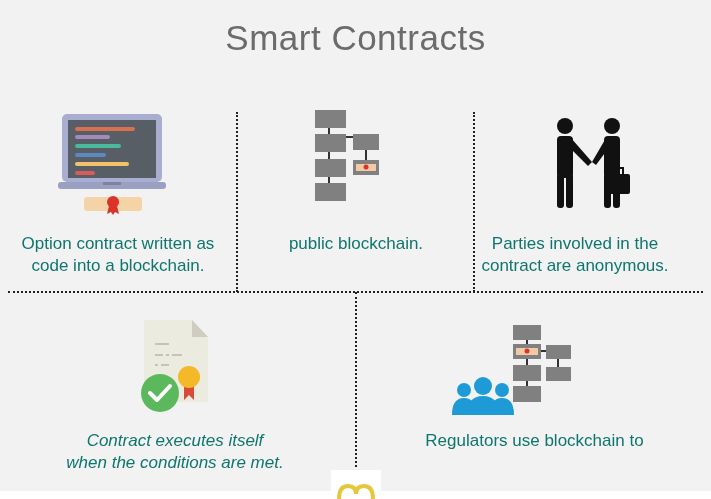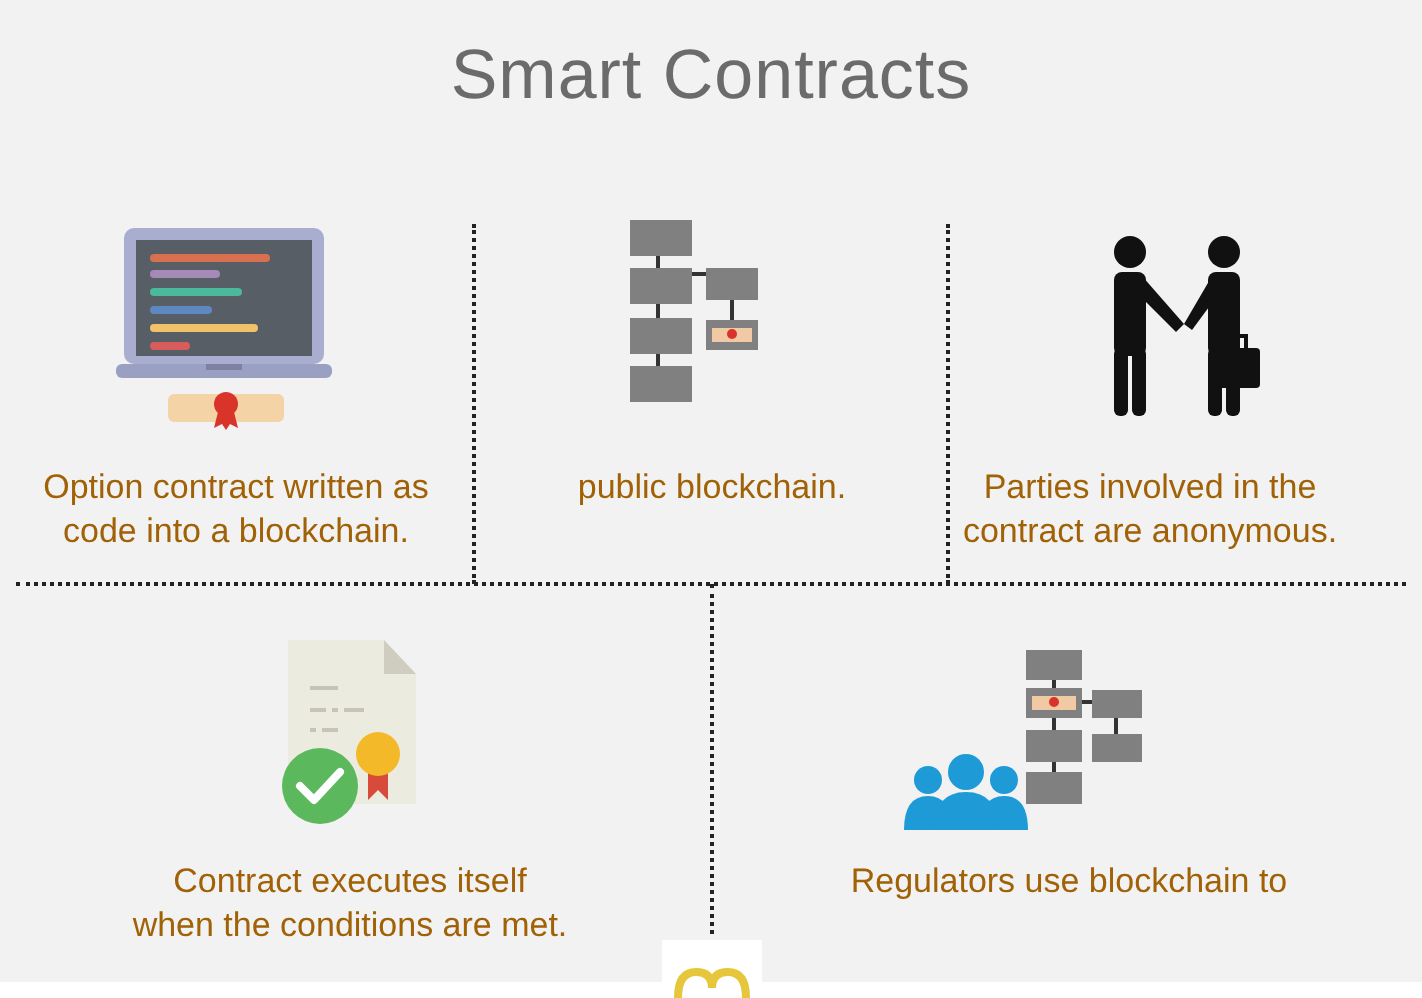--- a/index.html
+++ b/index.html
@@ -9,21 +9,21 @@
     font-family:"Liberation Sans", sans-serif;
     position:relative;
   }
   .title {
     position:absolute; left:0; top:18px; width:711px;
     text-align:center; font-size:35px; color:#6b6b6b;
     letter-spacing:0.5px; font-weight:normal;
   }
   .cell-text {
     position:absolute; text-align:center; font-size:17px;
-    line-height:22px; color:#a16207;
+    line-height:22px; color:#0f766e;
   }
   .vline { position:absolute; width:0; border-left:2px dotted #222; }
   .hline { position:absolute; height:0; border-top:2px dotted #222; }
   .icon { position:absolute; }
   .bottom-white {
     position:absolute; left:0; top:491px; width:711px; height:8px; background:#fff;
   }
   .logo {
     position:absolute; left:331px; top:470px; width:50px; height:29px; background:#fff;
   }
@@ -109,21 +109,21 @@
     <rect x="28" y="34" width="3" height="2" fill="#c7c3b6"></rect>
     <rect x="34" y="34" width="10" height="2" fill="#c7c3b6"></rect>
     <rect x="17" y="44" width="3" height="2" fill="#c7c3b6"></rect>
     <rect x="23" y="44" width="8" height="2" fill="#c7c3b6"></rect>
     <path d="M46 62 L46 80 L51 75 L56 80 L56 62 Z" fill="#d84a3a"></path>
     <circle cx="51" cy="57" r="11" fill="#f3b928"></circle>
     <circle cx="22" cy="73" r="19" fill="#5cb85c"></circle>
     <path d="M12 73 L19 80 L32 66" fill="none" stroke="#fff" stroke-width="4" stroke-linecap="round" stroke-linejoin="round"></path>
   </svg>
 </div>
-<div class="cell-text" style="left:0; top:430px; width:350px;">
+<div class="cell-text" style="left:0; top:430px; width:350px;font-style:italic;">
   <div>Contract executes itself</div>
   <div>when the conditions are met.</div>
 </div>
 
 <div class="icon" style="left:450px; top:322px;">
   <svg width="125" height="95" viewBox="0 0 125 95">
     <line x1="77" y1="10" x2="77" y2="70" stroke="#333" stroke-width="2"></line>
     <line x1="91" y1="29" x2="97" y2="29" stroke="#333" stroke-width="2"></line>
     <line x1="108" y1="34" x2="108" y2="46" stroke="#333" stroke-width="2"></line>
     <rect x="63" y="3" width="28" height="15" fill="#808080"></rect>

